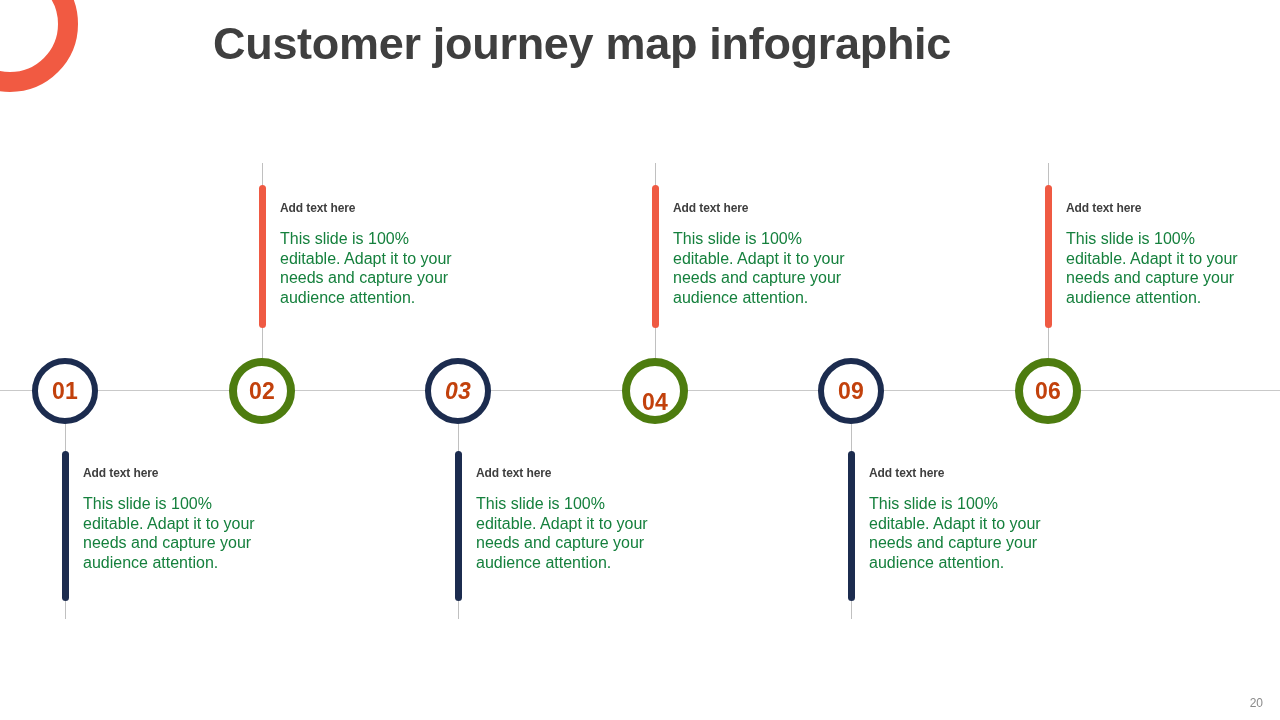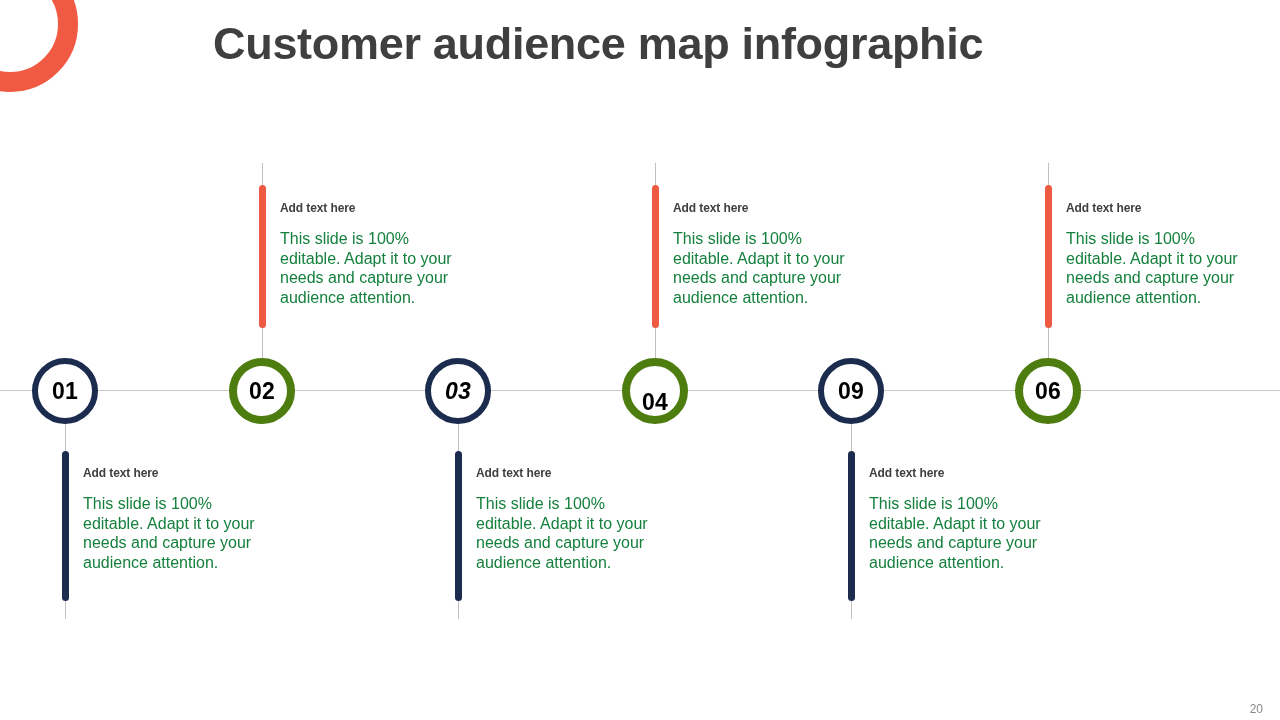--- a/index.html
+++ b/index.html
@@ -69,21 +69,21 @@
     box-sizing: border-box;
     display: flex;
     align-items: center;
     justify-content: center;
   }
   .milestone.navy  { border: 6px solid #1c2c4f; }
   .milestone.coral { border: 8px solid #4d7c0f; }
   .milestone-label {
     font-size: 23px;
     font-weight: bold;
-    color: #000000;
+    color: #c2410c;
     letter-spacing: 0.3px;
   }
 
   
   .stem {
     position: absolute;
     width: 1px;
     background: #c0c0c0;
   }
   .stem.up   { top: 163px; height: 195px; }
@@ -118,33 +118,33 @@
     font-size: 16px;
     line-height: 19.5px;
     color: #15803d;
     margin: 0;
   }
 
   
   .page-number {
     position: absolute;
     right: 17px;
-    bottom: 4px;
+    bottom: 10px;
     font-size: 12px;
     color: #8a8a8a;
   }
 </style>
 </head>
 <body>
 
 <div class="deco-ring-wrap">
   <div class="deco-ring"></div>
 </div>
 
-<div class="page-title">Customer audience map infographic</div>
+<div class="page-title">Customer journey map infographic</div>
 
 <div class="timeline-axis"></div>
 
 <div id="timeline-root">
     <div class="stem down" style="left: 64.5px;"></div>
     <div class="accent-bar down navy" style="left: 61.5px;"></div>
     <div class="text-block down" style="left: 83px;">
       <div class="block-heading">Add text here</div>
       <div class="block-body">This slide is 100% editable. Adapt it to your needs and capture your audience attention.</div>
     </div>

